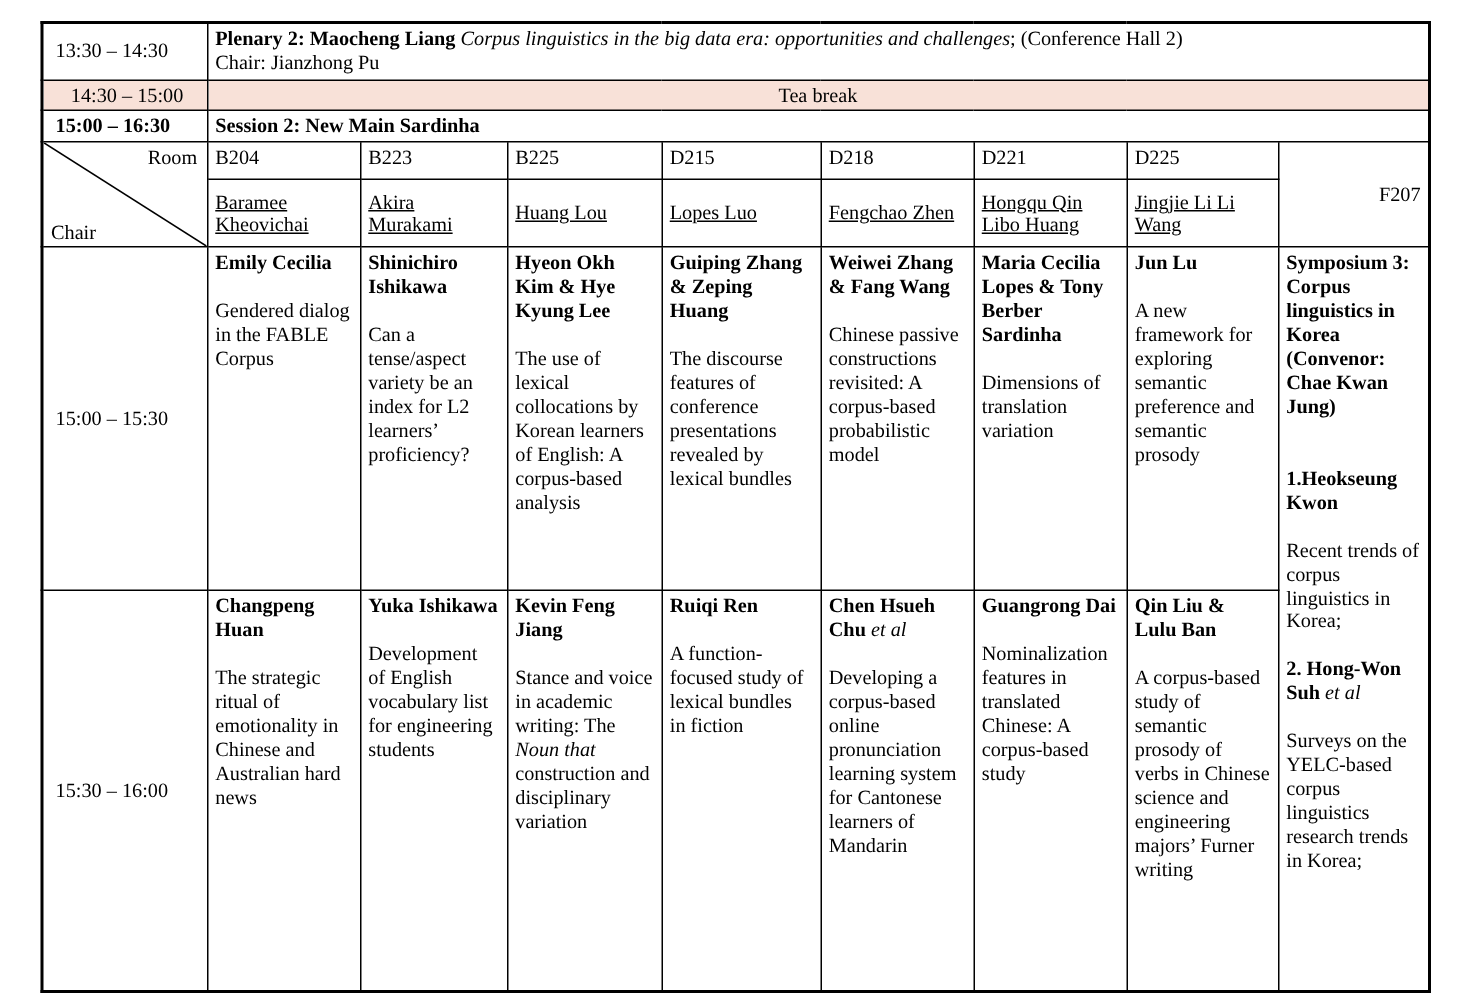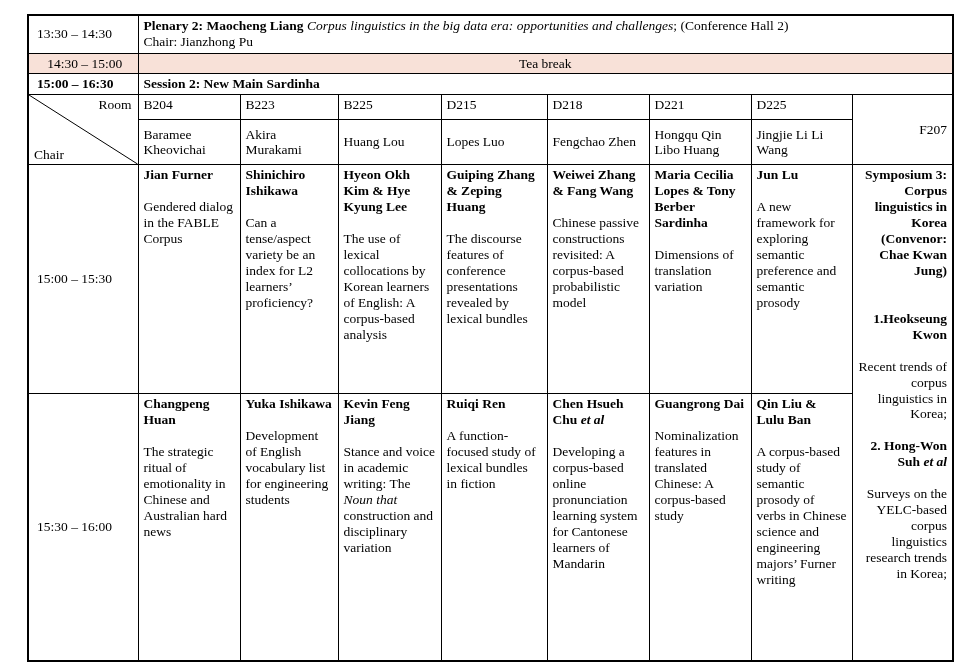--- a/index.html
+++ b/index.html
@@ -21,41 +21,41 @@
     border: 1px solid #000;
     vertical-align: top;
     padding: 2px 5px;
     font-size: 13.5px;
     line-height: 1.18;
     overflow: hidden;
     word-wrap: break-word;
   }
   .b { font-weight: bold; }
   .i { font-style: italic; }
-  .bi { font-weight: bold; font-style: italic; }
+  .bi { font-weight: normal; font-style: italic; }
   td.time { vertical-align: middle; padding-left: 8px; }
   tr.row-plenary { height: 38px; padding-left: 11px; }
   tr.row-tea { height: 20px; }
   tr.row-session { height: 21px; margin-top: 13px; }
   tr.row-rooms { height: 25px; margin-left: 32px; }
-  tr.row-chairs { height: 45px; }
+  tr.row-chairs { height: 45px; text-decoration: underline; }
   tr.row-slot1 { height: 229px; }
   tr.row-slot2 { height: 267px; }
   tr.row-tea td { background: var(--tea-bg, #f8e1d8); text-align: center; }
   tr.row-session td { font-weight: bold; }
   tr.row-chairs td.chair-name { vertical-align: middle; }
   td.f207 { vertical-align: middle; text-align: right; }
   td.diag { position: relative; padding: 0; }
   td.diag svg.diag-line { position: absolute; left: 0; top: 0; width: 100%; height: 100%; }
   .diag-room { position: absolute; top: 2px; right: 6px; }
   .diag-chair { position: absolute; bottom: 2px; left: 5px; text-align: right; }
   .gap { height: 16px; }
   .gap2 { height: 32px; }
   .name { font-weight: bold; }
-  td.sym { vertical-align: top; text-align: right; }
+  td.sym { vertical-align: top; }
 </style>
 </head>
 <body>
 
 <div class="page">
 <table class="schedule">
   <colgroup>
     <col style="width:110px">
         <col style="width:102px">
         <col style="width:98px">
@@ -110,21 +110,21 @@
     <td class="chair-name">Huang Lou</td>
     <td class="chair-name">Lopes Luo</td>
     <td class="chair-name">Fengchao Zhen</td>
     <td class="chair-name">Hongqu Qin Libo Huang</td>
     <td class="chair-name">Jingjie Li Li Wang</td>
   </tr>
 
   <tr class="row-slot1">
     <td class="time">15:00 – 15:30</td>
     <td>
-      <div class="name"><span>Jian Furner</span><span class="bi"></span></div>
+      <div class="name"><span>Emily Cecilia</span><span class="bi"></span></div>
       <div class="gap"></div>
       <div><span>Gendered dialog in the FABLE Corpus</span><span class="i"></span><span></span></div>
     </td>
     <td>
       <div class="name"><span>Shinichiro Ishikawa</span><span class="bi"></span></div>
       <div class="gap"></div>
       <div><span>Can a tense/aspect variety be an index for L2 learners’ proficiency?</span><span class="i"></span><span></span></div>
     </td>
     <td>
       <div class="name"><span>Hyeon Okh Kim &amp; Hye Kyung Lee</span><span class="bi"></span></div>

